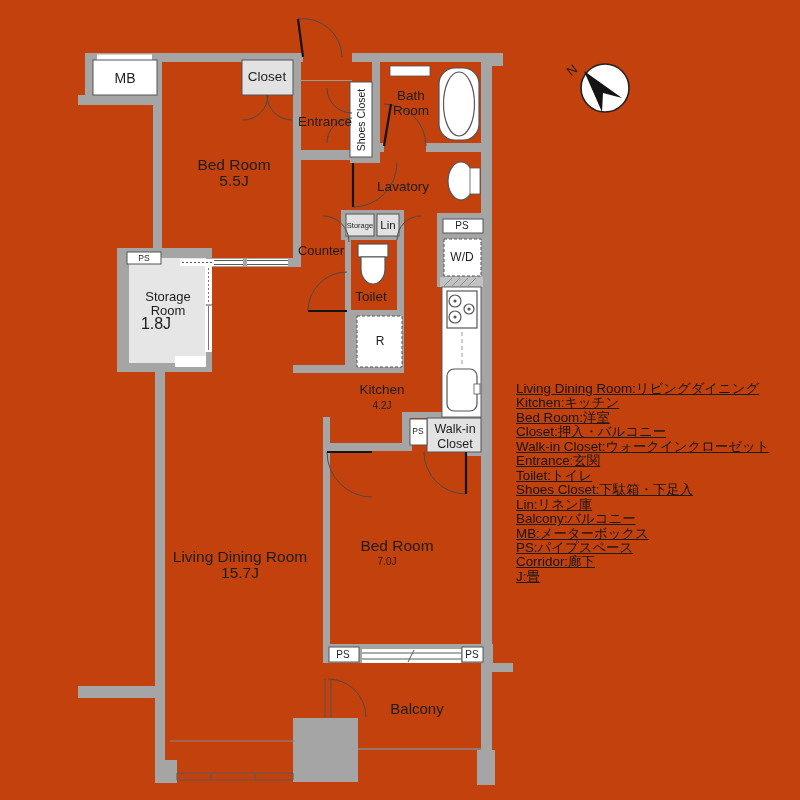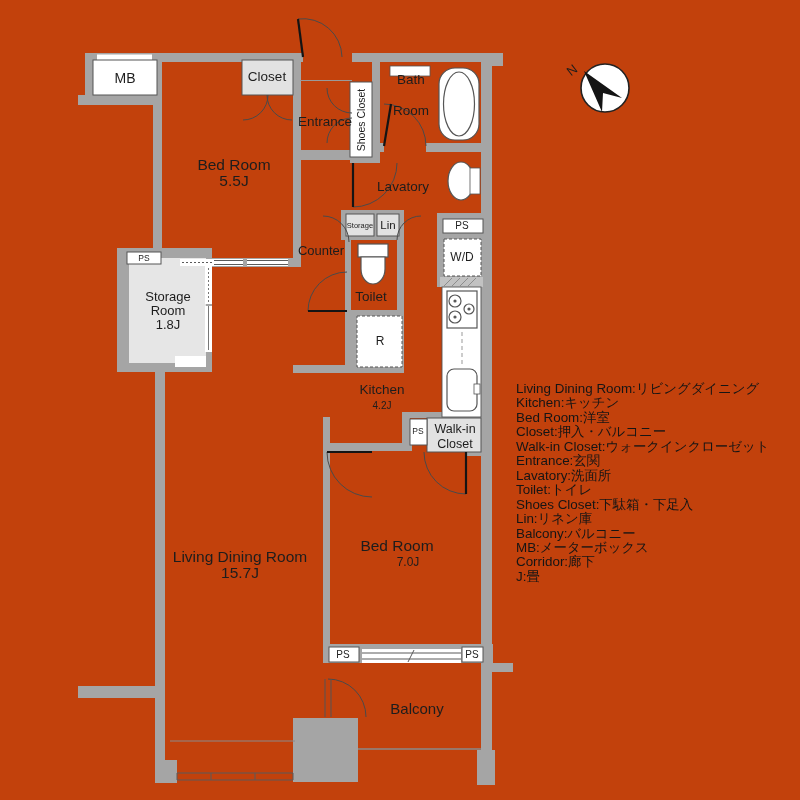--- a/index.html
+++ b/index.html
@@ -3,21 +3,21 @@
 <meta charset="utf-8">
 <style>
   html,body{margin:0;padding:0;background:#ffffff;}
   #stage{position:relative;width:800px;height:800px;background:#c2410c;overflow:hidden;
          font-family:"Liberation Sans","DejaVu Sans",sans-serif;color:#1d1d1d;}
   #plan-svg{position:absolute;left:0;top:0;}
   .lbl{position:absolute;transform:translate(-50%,-50%);white-space:nowrap;
        color:#1d1d1d;text-align:center;line-height:1;}
   .lbl.vert{transform:translate(-50%,-50%) rotate(-90deg);}
   .lbl.north{transform:translate(-50%,-50%) rotate(-38deg);}
-  #legend{position:absolute;left:516px;top:382px;}
+  #legend{position:absolute;left:516px;top:382px;text-decoration:underline;}
   #legend div{font-size:13.4px;line-height:14.45px;color:#151515;white-space:nowrap;}
 </style>
 </head>
 <body>
 
 <div id="stage">
 
 <svg id="plan-svg" width="800" height="800" viewBox="0 0 800 800">
 
   <g fill="#a5a5a5" stroke="none">
@@ -172,58 +172,58 @@
     <polygon points="584,71 622,98 603,93 602,112" fill="#141414"></polygon>
   </g>
 </svg>
 
 <div class="lbl" style="left:125px;top:78px;font-size:14px">MB</div>
 <div class="lbl" style="left:267px;top:77px;font-size:13.5px">Closet</div>
 <div class="lbl" style="left:234px;top:165px;font-size:15.5px">Bed Room</div>
 <div class="lbl" style="left:234px;top:181px;font-size:15.5px">5.5J</div>
 <div class="lbl" style="left:325px;top:122px;font-size:13.5px">Entrance</div>
 <div class="lbl vert" style="left:361px;top:120px;font-size:10.5px">Shoes Closet</div>
-<div class="lbl" style="left:411px;top:80px;font-size:13.5px">Bath</div>
+<div class="lbl" style="left:411px;top:96px;font-size:13.5px">Bath</div>
 <div class="lbl" style="left:411px;top:111px;font-size:13.5px">Room</div>
 <div class="lbl" style="left:403px;top:187px;font-size:13.5px">Lavatory</div>
 <div class="lbl" style="left:360px;top:226px;font-size:7.5px">Storage</div>
 <div class="lbl" style="left:388px;top:226px;font-size:11.5px">Lin</div>
 <div class="lbl" style="left:462px;top:226px;font-size:10px">PS</div>
 <div class="lbl" style="left:462px;top:257px;font-size:12px">W/D</div>
 <div class="lbl" style="left:321px;top:250px;font-size:13px">Counter</div>
 <div class="lbl" style="left:371px;top:297px;font-size:13.5px">Toilet</div>
 <div class="lbl" style="left:380px;top:341px;font-size:12px">R</div>
 <div class="lbl" style="left:382px;top:390px;font-size:13.5px">Kitchen</div>
 <div class="lbl" style="left:382px;top:406px;font-size:10px">4.2J</div>
 <div class="lbl" style="left:144px;top:258px;font-size:8.5px">PS</div>
 <div class="lbl" style="left:168px;top:296px;font-size:13px">Storage</div>
 <div class="lbl" style="left:168px;top:310px;font-size:13px">Room</div>
-<div class="lbl" style="left:168px;top:324px;font-size:13px">1.8J</div>
+<div class="lbl" style="left:156px;top:324px;font-size:16px">1.8J</div>
 <div class="lbl" style="left:418px;top:431px;font-size:8.5px">PS</div>
 <div class="lbl" style="left:455px;top:429px;font-size:12.5px">Walk-in</div>
 <div class="lbl" style="left:455px;top:444px;font-size:12.5px">Closet</div>
 <div class="lbl" style="left:240px;top:557px;font-size:15.5px">Living Dining Room</div>
 <div class="lbl" style="left:240px;top:573px;font-size:15.5px">15.7J</div>
 <div class="lbl" style="left:397px;top:546px;font-size:15.5px">Bed Room</div>
-<div class="lbl" style="left:408px;top:562px;font-size:12px">7.0J</div>
+<div class="lbl" style="left:387px;top:562px;font-size:10px">7.0J</div>
 <div class="lbl" style="left:417px;top:708px;font-size:15px">Balcony</div>
 <div class="lbl" style="left:343px;top:655px;font-size:10px">PS</div>
 <div class="lbl" style="left:472px;top:655px;font-size:10px">PS</div>
 <div class="lbl north" style="left:572px;top:70px;font-size:13px">N</div>
 
 <div id="legend">
   <div>Living Dining Room:リビングダイニング</div>
   <div>Kitchen:キッチン</div>
   <div>Bed Room:洋室</div>
   <div>Closet:押入・バルコニー</div>
   <div>Walk-in Closet:ウォークインクローゼット</div>
   <div>Entrance:玄関</div>
-  <div>Lavatory:洗面所</div>
   <div>Toilet:トイレ</div>
   <div>Shoes Closet:下駄箱・下足入</div>
   <div>Lin:リネン庫</div>
   <div>Balcony:バルコニー</div>
   <div>MB:メーターボックス</div>
+  <div>PS:パイプスペース</div>
   <div>Corridor:廊下</div>
   <div>J:畳</div>
 </div>
 
 </div>
 
 </body></html>

